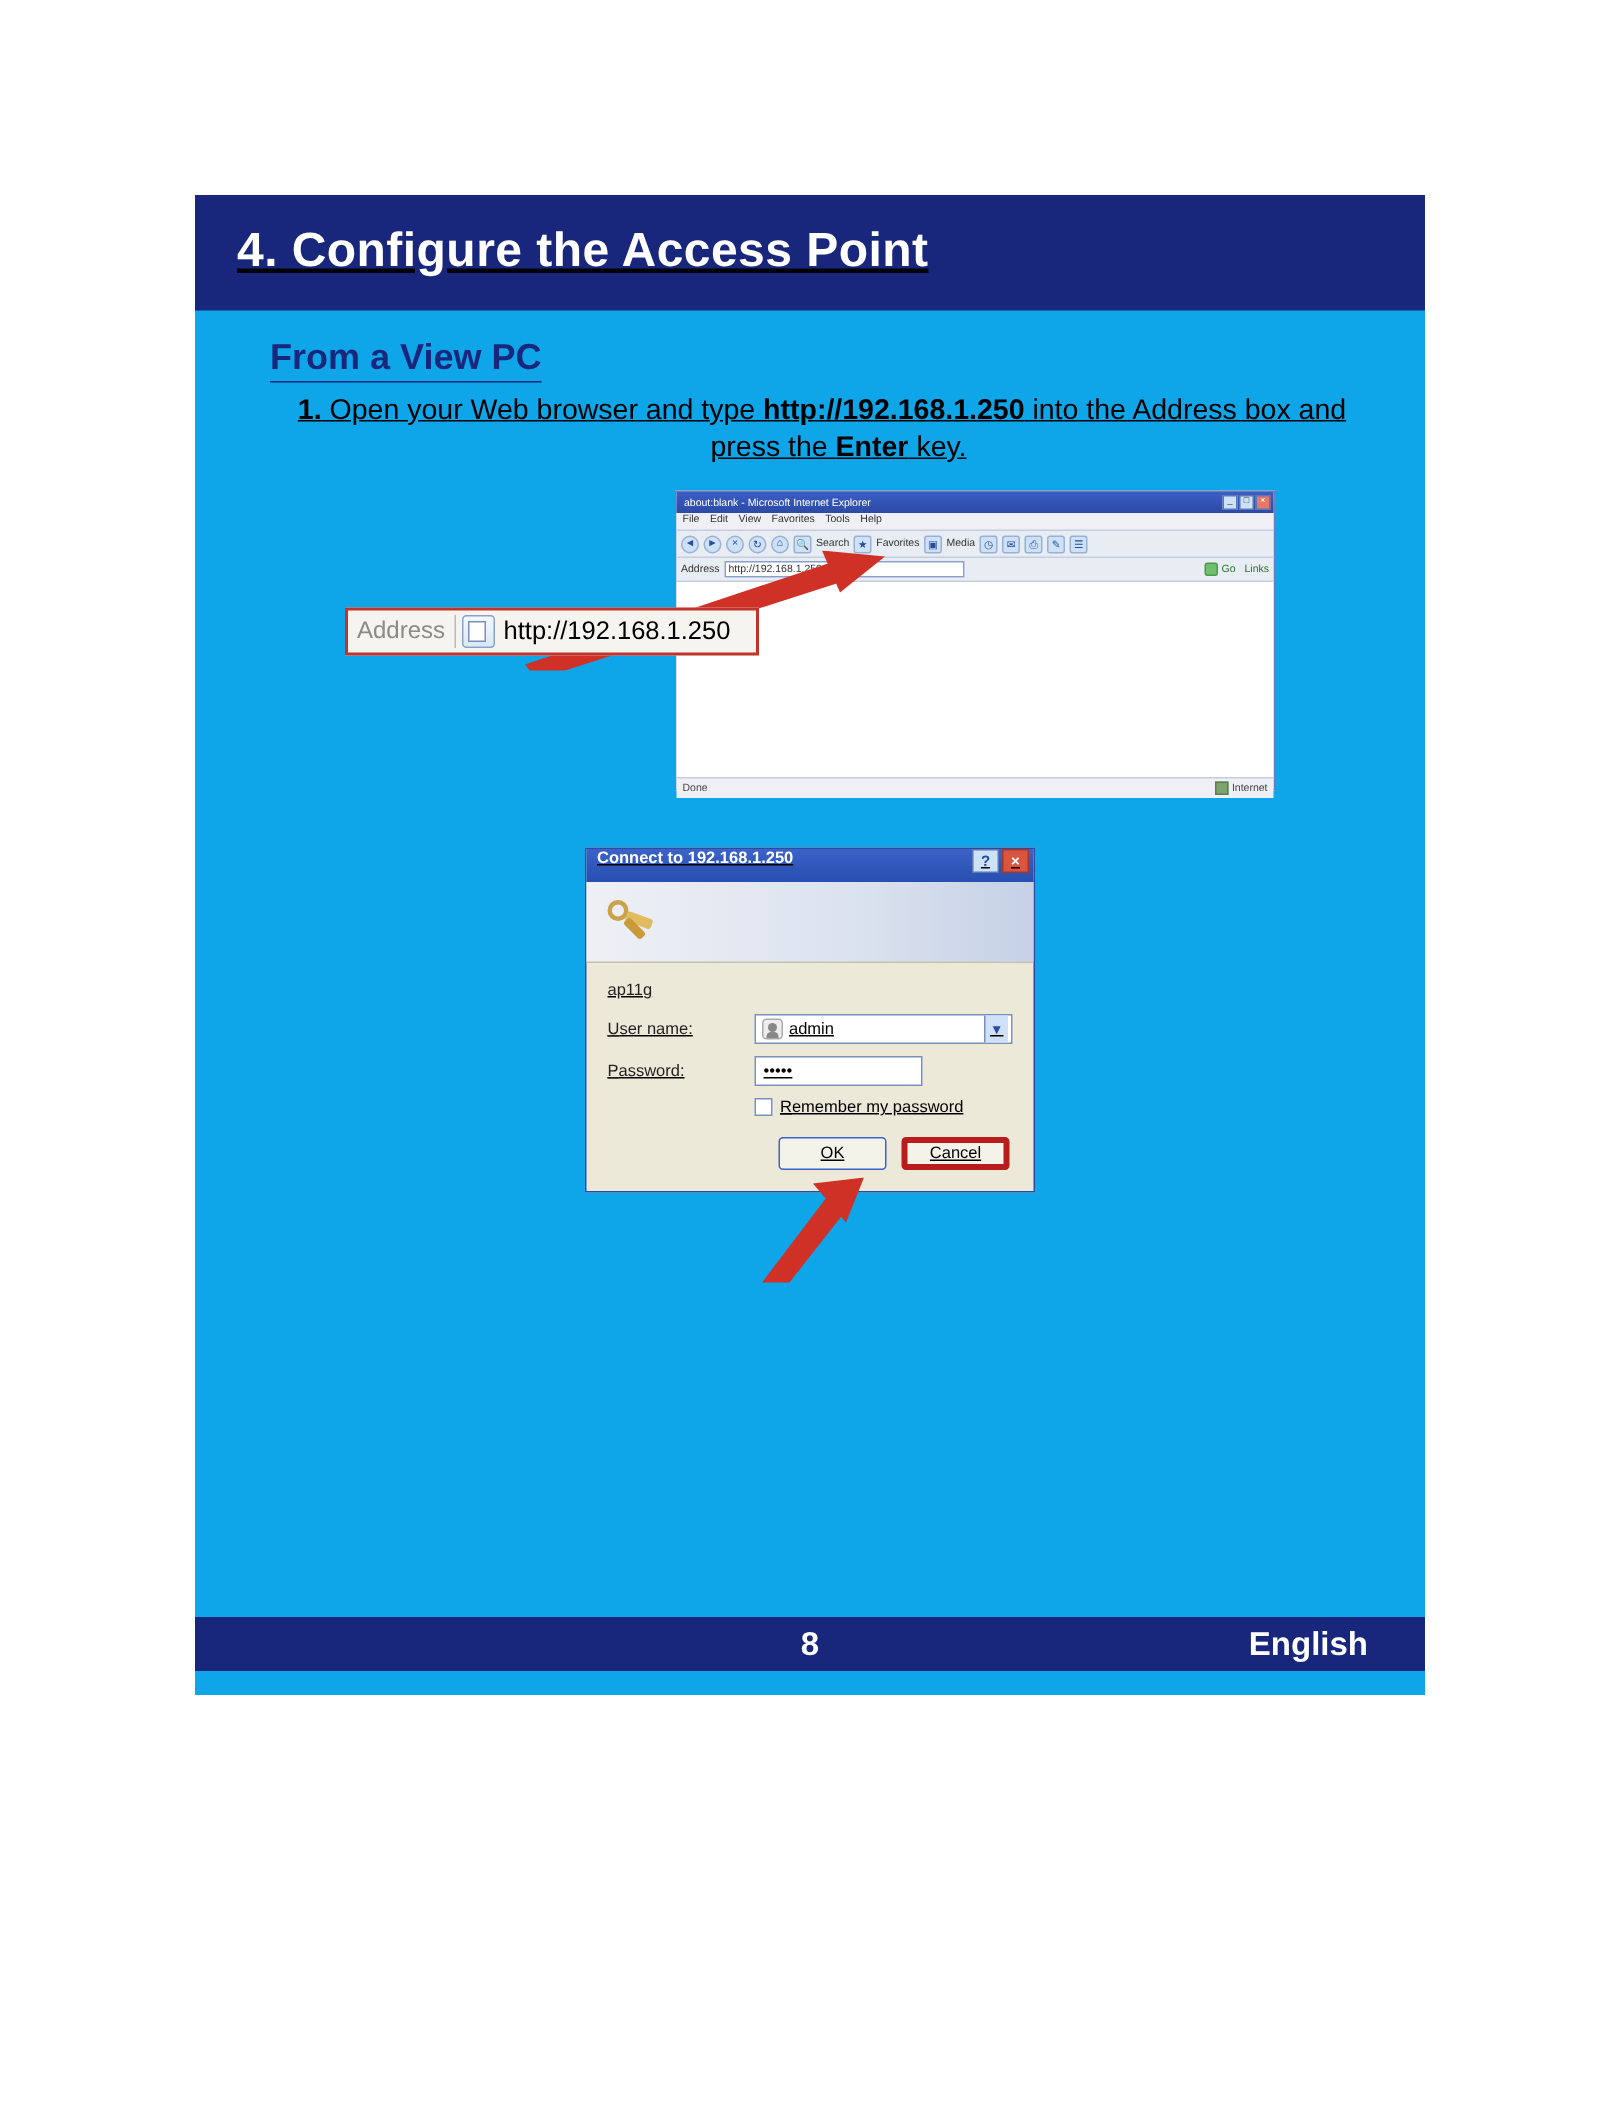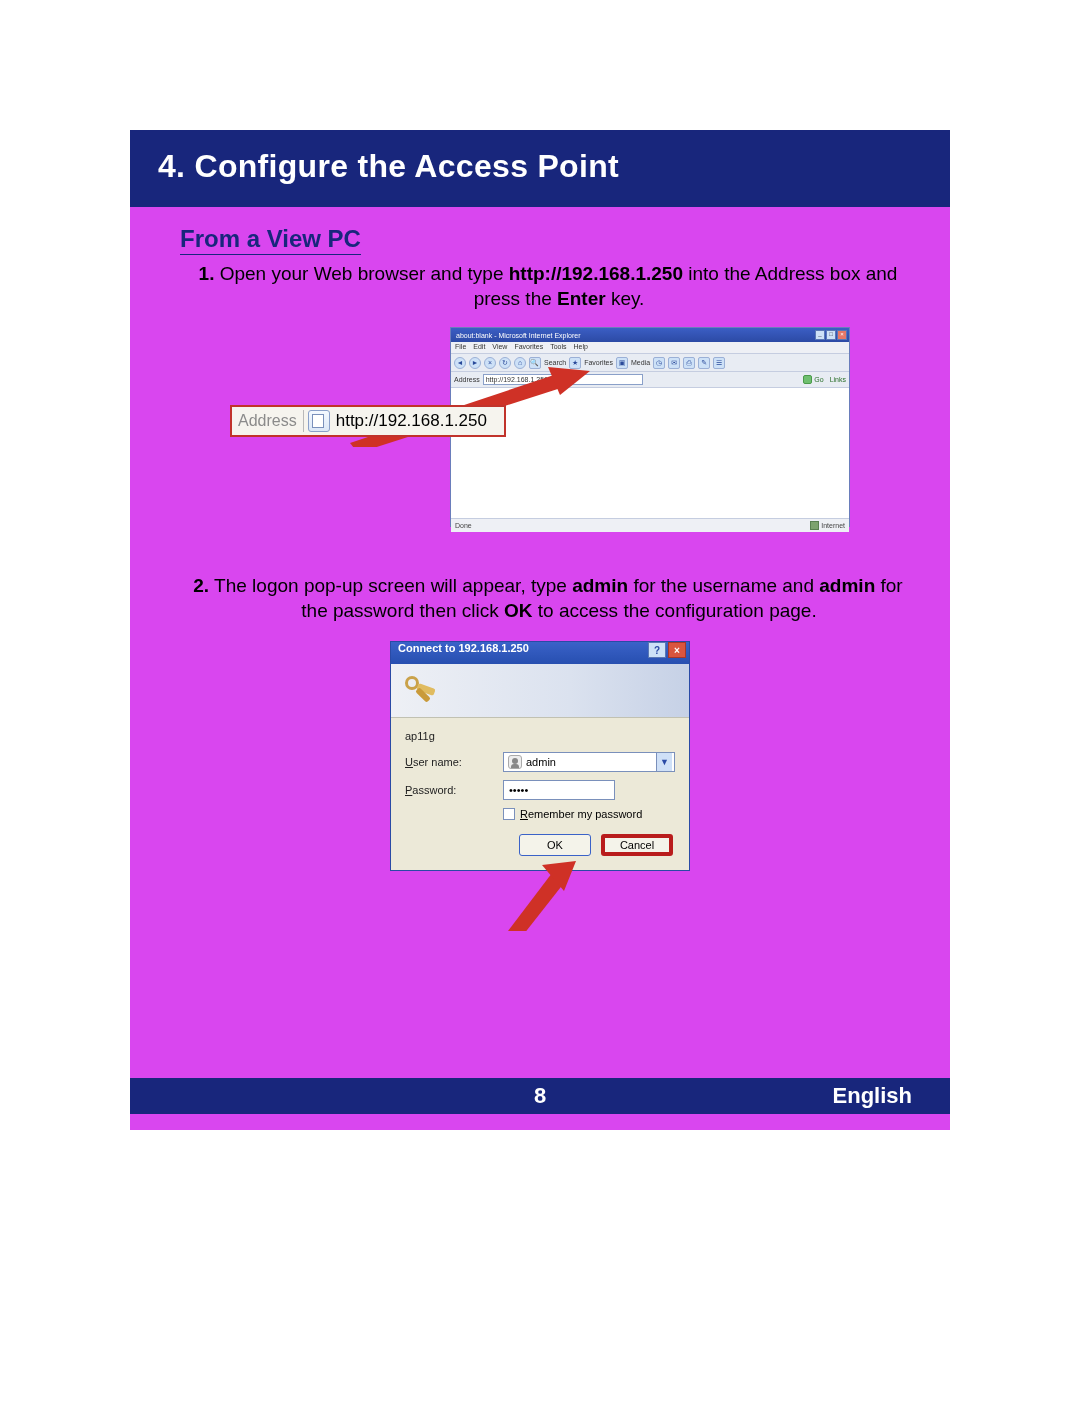--- a/index.html
+++ b/index.html
@@ -9,21 +9,22 @@
     background: #fff;
     font-family: Arial, Helvetica, sans-serif;
     position: relative;
   }
   .page {
     position: absolute;
     left: 130px;
     top: 130px;
     width: 820px;
     height: 1000px;
-    background: #d946ef;
+    background: #0ea5e9;
+    text-decoration: underline;
   }
   .header-bar {
     background: #18267c;
     color: #fff;
     font-size: 32px;
     font-weight: bold;
     padding: 18px 28px 22px 28px;
     font-family: "Arial", sans-serif;
     letter-spacing: 0.3px;
   }
@@ -348,25 +349,20 @@
     </svg>
 
     <div class="addr-callout">
       <span class="lbl">Address</span>
       <div class="divider"></div>
       <div class="page-ico"></div>
       <span class="url">http://192.168.1.250</span>
     </div>
   </div>
 
-  <div class="step" style="margin-top:26px;">
-    <span class="indent">
-      <b>2.</b><span> The logon pop-up screen will appear, type </span><b>admin</b><span> for the username and </span><b>admin</b><span> for the password then click </span><b>OK</b><span> to access the configuration page.</span>
-    </span>
-  </div>
 
   
   <div class="fig2">
     <div class="dlg">
       <div class="dlg-title">
         <span>Connect to 192.168.1.250</span>
         <div class="btns">
           <div class="dlg-tbtn">?</div>
           <div class="dlg-tbtn close">×</div>
         </div>

